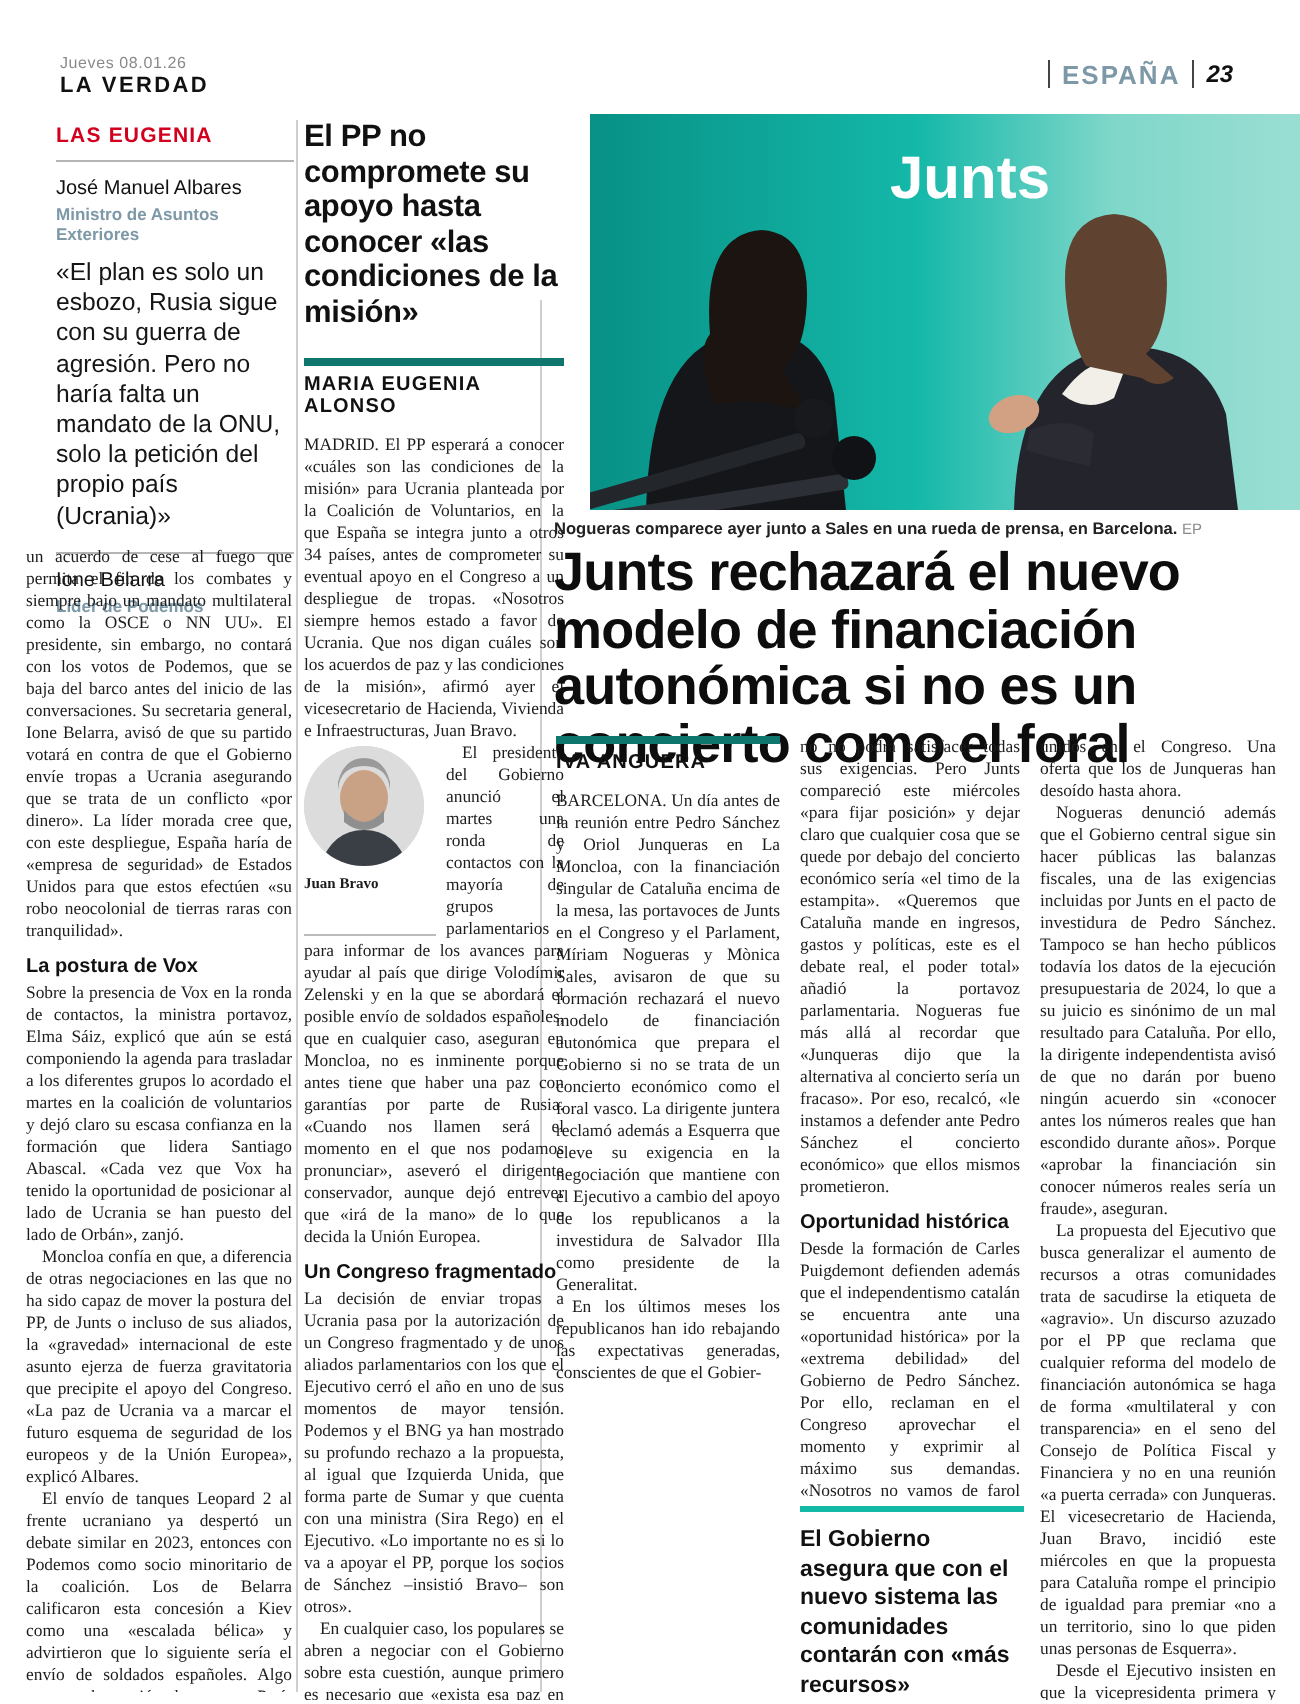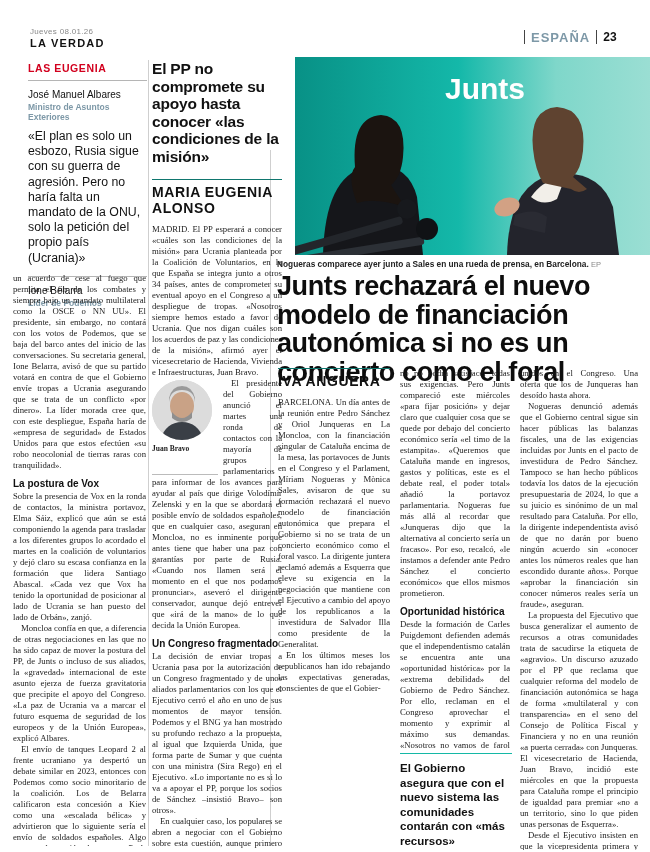--- a/index.html
+++ b/index.html
@@ -5,57 +5,57 @@
   html,body{margin:0;padding:0;}
   body{width:650px;height:852px;background:#ffffff;position:relative;overflow:hidden;
        font-family:"Liberation Sans",sans-serif;color:#1c1c1c;}
   .abs{position:absolute;}
   
   .mh-date{left:30px;top:27px;font-size:8px;color:#8a8a8a;letter-spacing:.3px;}
   .mh-paper{left:30px;top:37px;font-size:11px;font-weight:bold;letter-spacing:1.2px;color:#111;}
   .mh-right{left:524px;top:30px;display:flex;align-items:flex-start;gap:6px;}
   .mh-bar{width:1px;height:14px;background:#444;}
   .mh-section{font-size:13px;font-weight:bold;letter-spacing:1px;color:#7d98a7;}
-  .mh-page{font-size:12px;font-weight:bold;color:#111;}
+  .mh-page{font-size:12px;font-weight:bold;color:#111;font-style:italic;}
   
   .vrule{width:1px;background:#cfcfcf;top:60px;height:786px;}
   
   .fr-box{left:28px;top:62px;width:119px;}
   .fr-label{color:#d2001e;font-weight:bold;font-size:10.5px;letter-spacing:.6px;}
   .hairline{border:0;border-top:1px solid #b5b5b5;margin:6px 0 8px 0;}
   .fr-name{font-size:10px;font-weight:normal;color:#111;margin-top:2px;}
   .fr-role{font-size:8.5px;font-weight:bold;color:#7d98a7;margin:2px 0 7px 0;}
   .fr-quote{font-family:Liberation Sans, sans-serif;font-size:12.3px;line-height:15.2px;color:#151515;margin-bottom:10px;}
   
   .bodytxt{font-family:"Liberation Serif",serif;font-size:8.7px;line-height:11px;
            text-align:justify;color:#1c1c1c;}
   .bodytxt p{margin:0;}
   .bodytxt p.ind{text-indent:8px;}
   .subhd{font-family:"Liberation Sans",sans-serif;font-weight:bold;font-size:10px;
          margin:7px 0 2px 0;color:#111;text-align:left;}
-  .byline{font-size:14px;font-weight:bold;letter-spacing:.6px;color:#111;
-          border-top:1px solid #0f766e;padding-top:4px;margin-bottom:8px;}
+  .byline{font-size:10px;font-weight:bold;letter-spacing:.6px;color:#111;
+          border-top:4px solid #0f766e;padding-top:4px;margin-bottom:8px;}
   
   .pp-col{left:152px;top:60px;width:130px;height:790px;overflow:hidden;}
   .pp-head{font-size:15.5px;line-height:17.5px;font-weight:bold;color:#111;
            letter-spacing:-.2px;margin-bottom:14px;}
   .inset{float:left;width:66px;margin:2px 5px 2px 0;}
   .inset-photo{width:60px;height:60px;border-radius:50%;overflow:hidden;background:#d8d8d8;}
   .inset-cap{font-size:7.5px;font-weight:bold;margin-top:3px;border-bottom:1px solid #bbb;padding-bottom:20px;}
   
   .photo{left:295px;top:57px;width:363px;height:248px;overflow:hidden;}
   .caption{left:277px;top:259px;width:363px;font-size:8.3px;font-weight:bold;color:#222;}
   .caption .credit{font-weight:normal;color:#8a8a8a;font-size:7.5px;}
   .jheadline{left:277px;top:272px;width:366px;font-size:27px;line-height:28.5px;
              font-weight:bold;letter-spacing:-.4px;color:#0d0d0d;}
   .jcol1{left:278px;top:368px;width:112px;height:482px;overflow:hidden;}
   .jcol2{left:400px;top:368px;width:110px;height:380px;overflow:hidden;}
   .jcol3{left:520px;top:368px;width:118px;height:482px;overflow:hidden;}
   .jsub{font-size:14.5px;line-height:18px;color:#111;margin-bottom:12px;font-weight:normal;}
-  .qbox{left:400px;top:753px;width:112px;border-top:1px solid #14b8a6;padding-top:7px;}
+  .qbox{left:400px;top:753px;width:112px;border-top:3px solid #14b8a6;padding-top:7px;}
   .qbox-txt{font-size:11.5px;line-height:14.5px;font-weight:bold;color:#111;}
 </style>
 </head>
 <body>
 
 <div class="abs mh-date">Jueves 08.01.26</div>
 <div class="abs mh-paper">LA VERDAD</div>
 <div class="abs mh-right">
   <div class="mh-bar"></div>
   <div class="mh-section">ESPAÑA</div>

